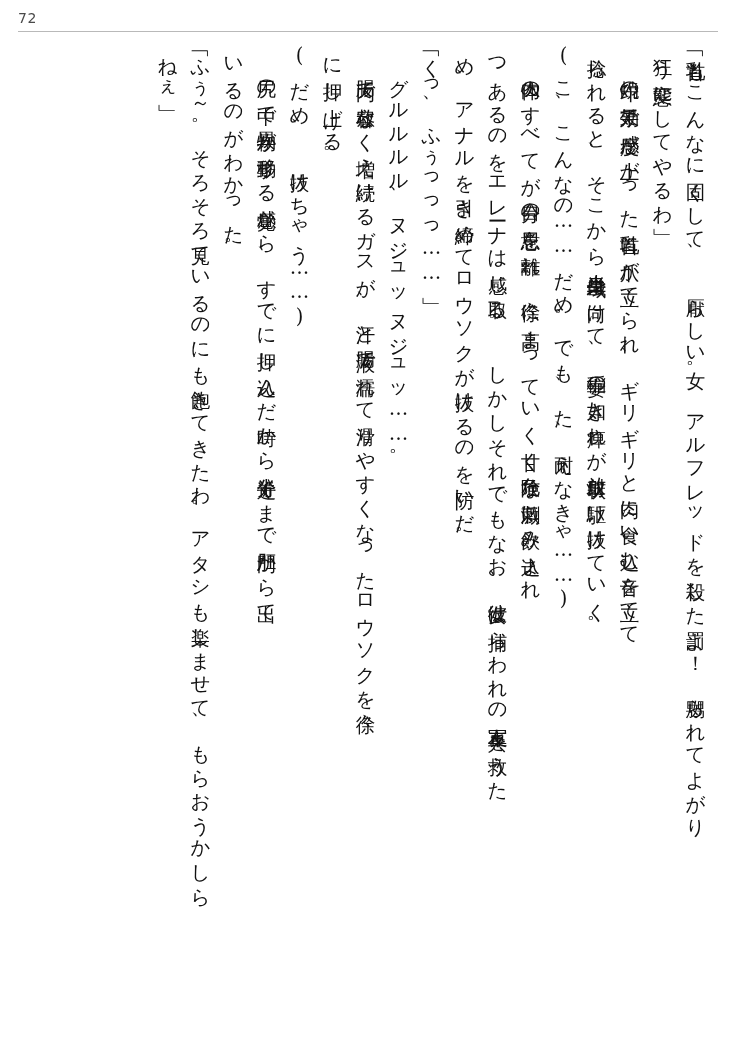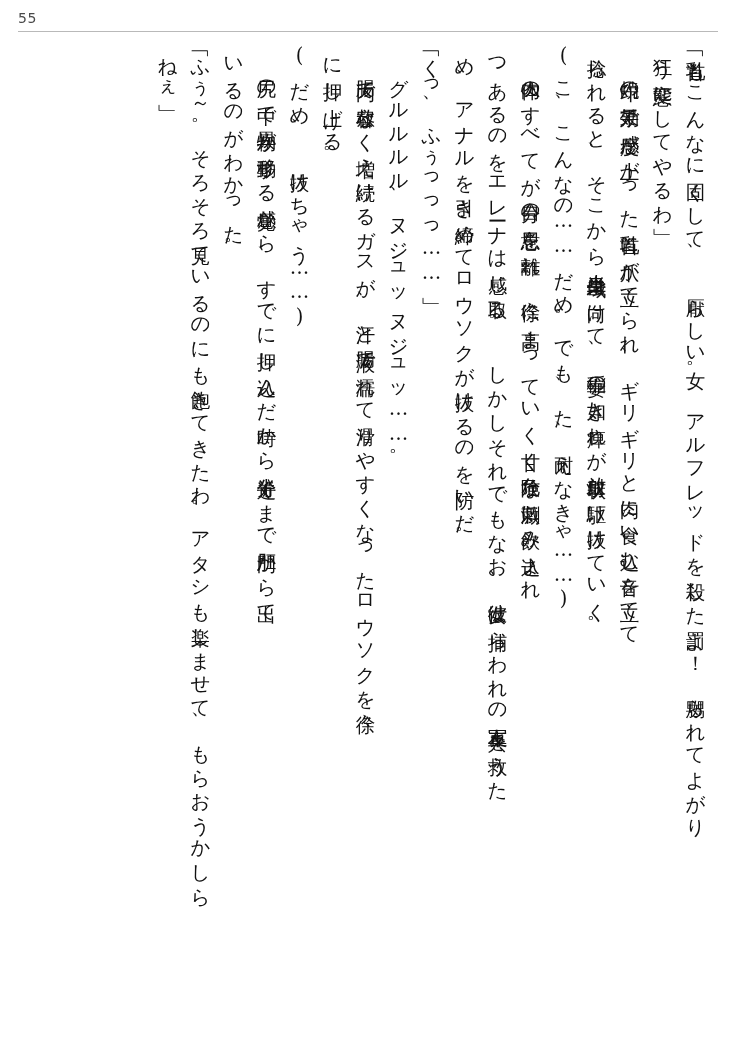--- a/index.html
+++ b/index.html
@@ -55,21 +55,21 @@
     white-space: pre;
     font-family: "DejaVu Serif", "Liberation Serif", serif;
     font-weight: 400;
     color: #121212;
   }
 </style>
 </head>
 <body>
 
 <div class="page">
-  <div class="page-number">55</div>
+  <div class="page-number">72</div>
   <div class="rule"></div>
   <div class="text-body">
     <div class="line">「乳首もこんなに固くして、　厭らしい女。　アルフレッドを殺した罰よ！　嬲られてよがり</div>
     <div class="line">狂う変態にしてやるわ」</div>
     <div class="line">　焼印の効果で感度が上がった乳首に爪が立てられ、ギリギリと肉に食い込む音を立てて</div>
     <div class="line">捻られると、そこから上半身全域に向けて、稲妻の如き痺れが放射状に駆け抜けていく。</div>
     <div class="line">(こ、こんなの……だめ。でも、た、耐えなきゃ……)</div>
     <div class="line">　肉体のすべてが自分の意思を離れ、徐々に高まっていく甘く危険な刺激に飲み込まれ</div>
     <div class="line">つあるのをエレーナは感じ取る。　しかしそれでもなお、彼女は捕らわれの友軍兵を救うた</div>
     <div class="line">め、アナルを引き締めてロウソクが抜けるのを防いだ。</div>

